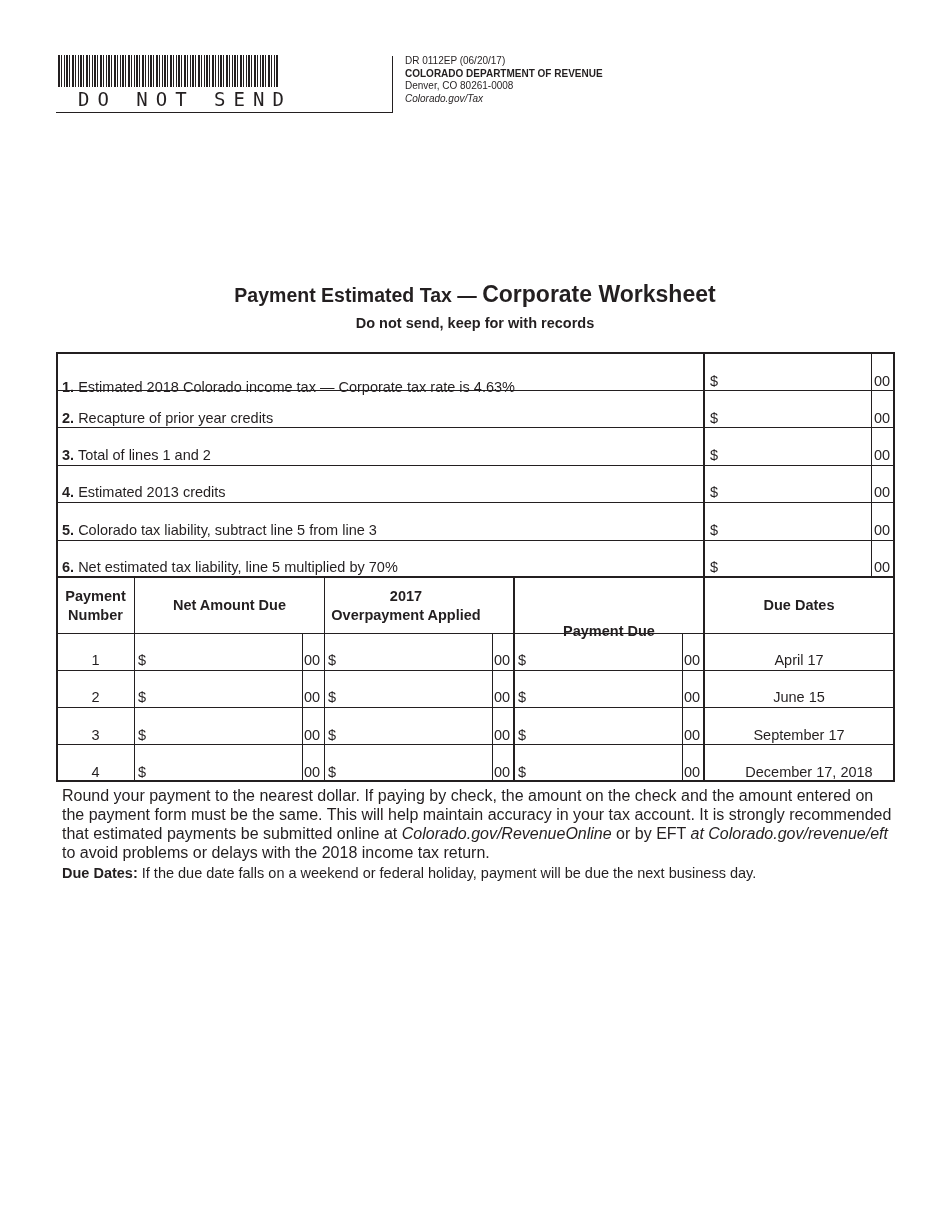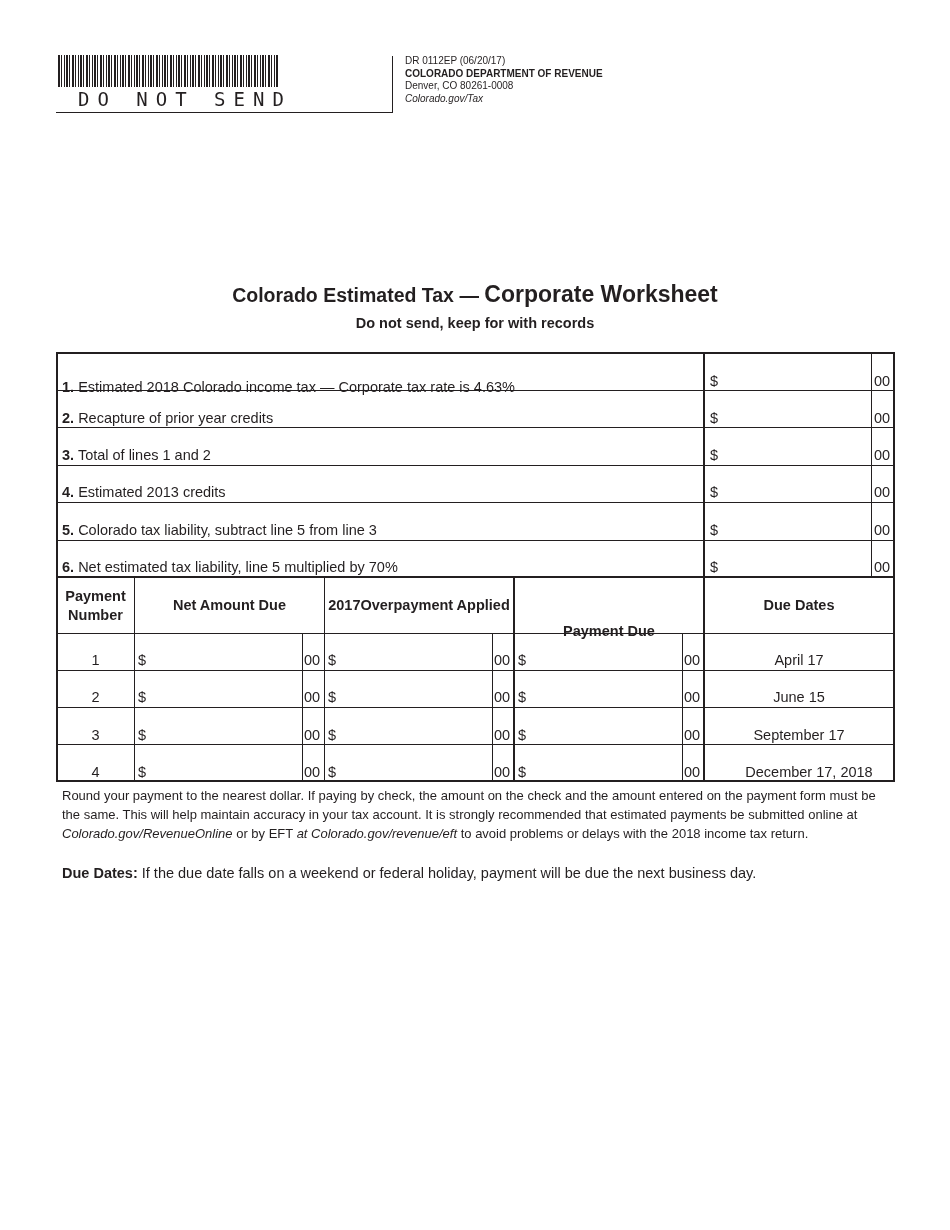--- a/index.html
+++ b/index.html
@@ -14,39 +14,39 @@
   .form-info div{white-space:nowrap;}
   .bold{font-weight:bold;}
   .ital{font-style:italic;}
   .title{left:0;width:950px;top:281px;text-align:center;font-weight:bold;white-space:nowrap;}
   .title .t1{font-size:19.5px;}
   .title .t2{font-size:23px;}
   .subtitle{left:0;width:950px;top:315px;text-align:center;font-weight:bold;font-size:14.5px;}
   .line{position:absolute;background:#231f20;}
   .txt{position:absolute;font-size:14.5px;white-space:nowrap;line-height:16px;}
   .hcell{position:absolute;font-weight:bold;font-size:14.5px;text-align:center;line-height:19px;display:flex;align-items:center;justify-content:center;}
-  .note{left:62px;top:786px;width:830px;font-size:13px;line-height:19px;}
+  .note{left:62px;top:786px;width:830px;font-size:16px;line-height:19px;}
   .note2{left:62px;top:864px;width:830px;font-size:14.5px;line-height:19px;}
   .field{position:absolute;background:transparent;}
 </style>
 </head>
 <body>
 
 <div class="abs barcode"></div>
 <div class="abs barcode-text">DO NOT SEND</div>
 <div class="abs hdr-line-h"></div>
 <div class="abs hdr-line-v"></div>
 <div class="abs form-info">
   <div>DR 0112EP (06/20/17)</div>
   <div class="bold">COLORADO DEPARTMENT OF REVENUE</div>
   <div>Denver, CO  80261-0008</div>
   <div class="ital">Colorado.gov/Tax</div>
 </div>
 
-<div class="abs title"><span class="t1">Colorado Estimated Tax — </span><span class="t2">Corporate Worksheet</span></div>
+<div class="abs title"><span class="t1">Payment Estimated Tax — </span><span class="t2">Corporate Worksheet</span></div>
 <div class="abs subtitle">Do not send, keep for with records</div>
 
 <div>
 
   <div class="line" style="left:56px;top:352px;width:839px;height:2px;"></div>
   <div class="line" style="left:56px;top:352px;width:2px;height:430px;"></div>
   <div class="line" style="left:893px;top:352px;width:2px;height:430px;"></div>
   <div class="line" style="left:56px;top:780px;width:839px;height:2px;"></div>
 
   <div class="line" style="left:56px;top:390px;width:839px;height:1px;"></div>
@@ -104,21 +104,21 @@
 </div>
 <div>
   <div class="txt" style="left:62px;top:559px;"><b>6.</b> <span>Net estimated tax liability, line 5 multiplied by 70%</span></div>
   <div class="txt" style="left:710px;top:559px;">$</div>
   <div class="field" style="left:722px;top:542px;width:148px;height:34px;"></div>
   <div class="txt" style="left:874px;top:559px;">00</div>
 </div>
 
 <div class="hcell" style="left:57px;top:578px;width:77px;height:55px;">Payment Number</div>
 <div class="hcell" style="left:135px;top:578px;width:189px;height:55px;">Net Amount Due</div>
-<div class="hcell" style="left:325px;top:578px;width:188px;height:55px;flex-direction:row;">
+<div class="hcell" style="left:312px;top:578px;width:188px;height:55px;flex-direction:column;">
   <span>2017</span>
   <span>Overpayment Applied</span>
 </div>
 <div class="hcell" style="left:515px;top:604px;width:188px;height:55px;">Payment Due</div>
 <div class="hcell" style="left:705px;top:578px;width:188px;height:55px;">Due Dates</div>
 
 <div>
   <div class="txt" style="left:57px;width:77px;text-align:center;top:652px;">1</div>
   <div class="txt" style="left:138px;top:652px;">$</div>
   <div class="field" style="left:148px;top:635px;width:153px;height:34px;"></div>

